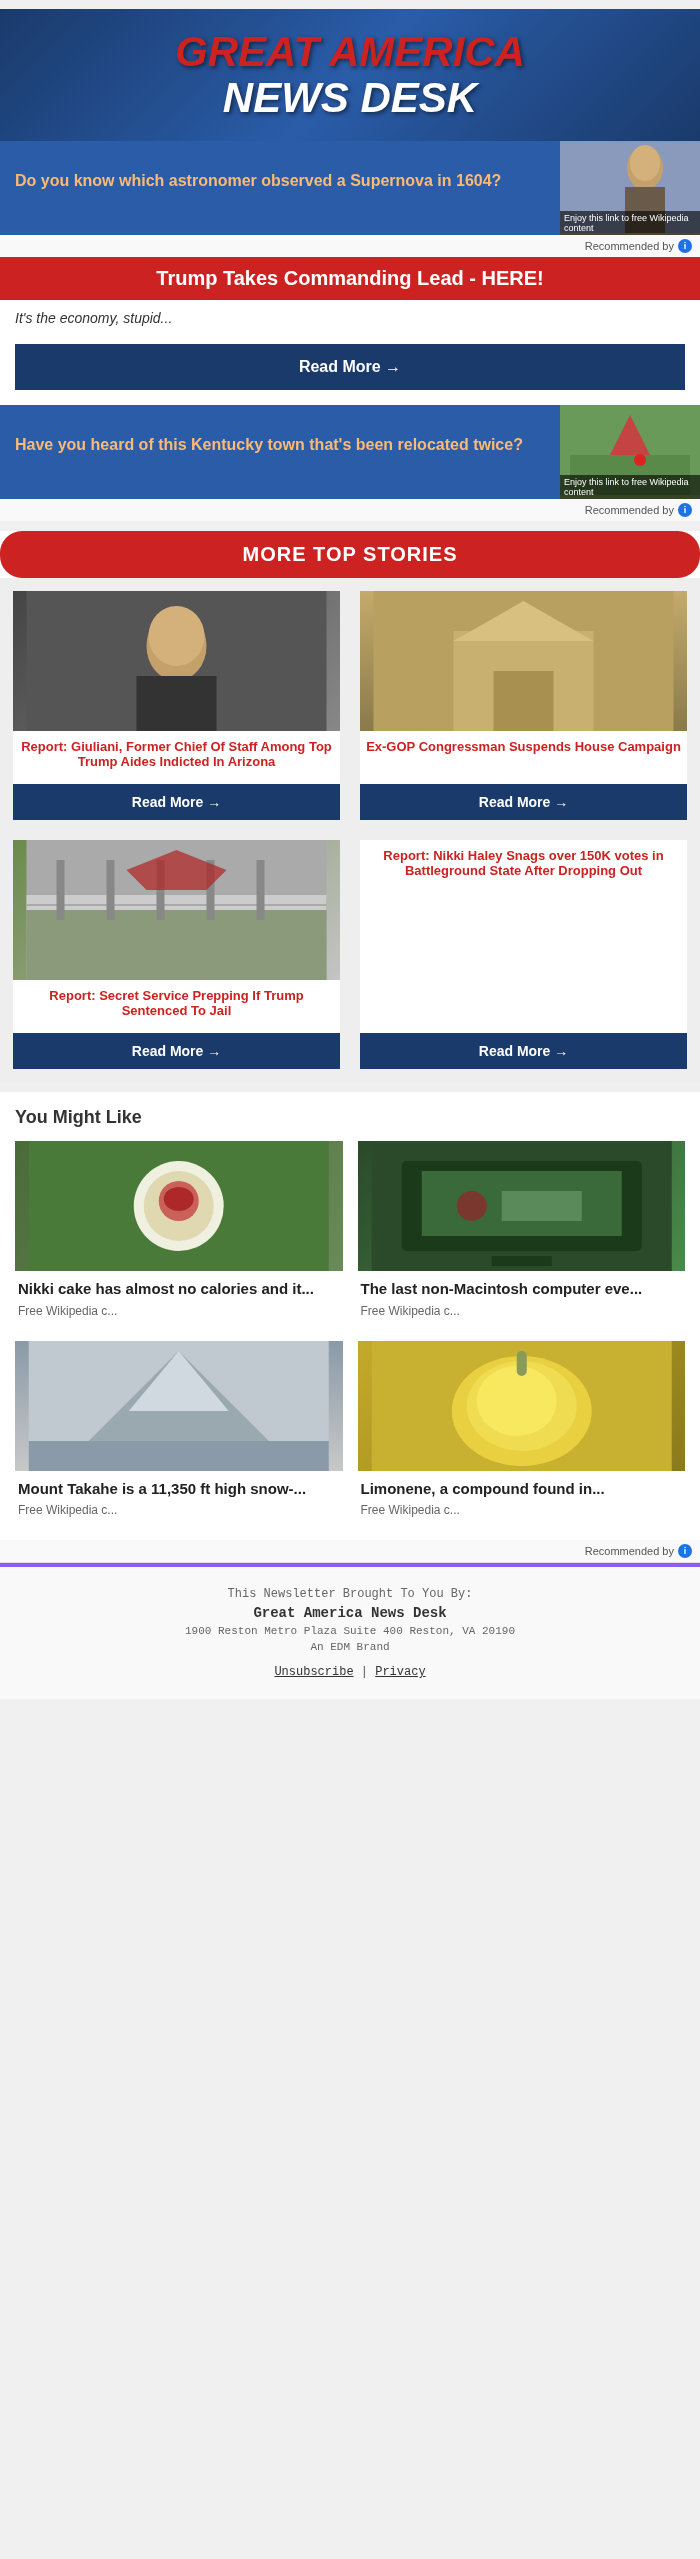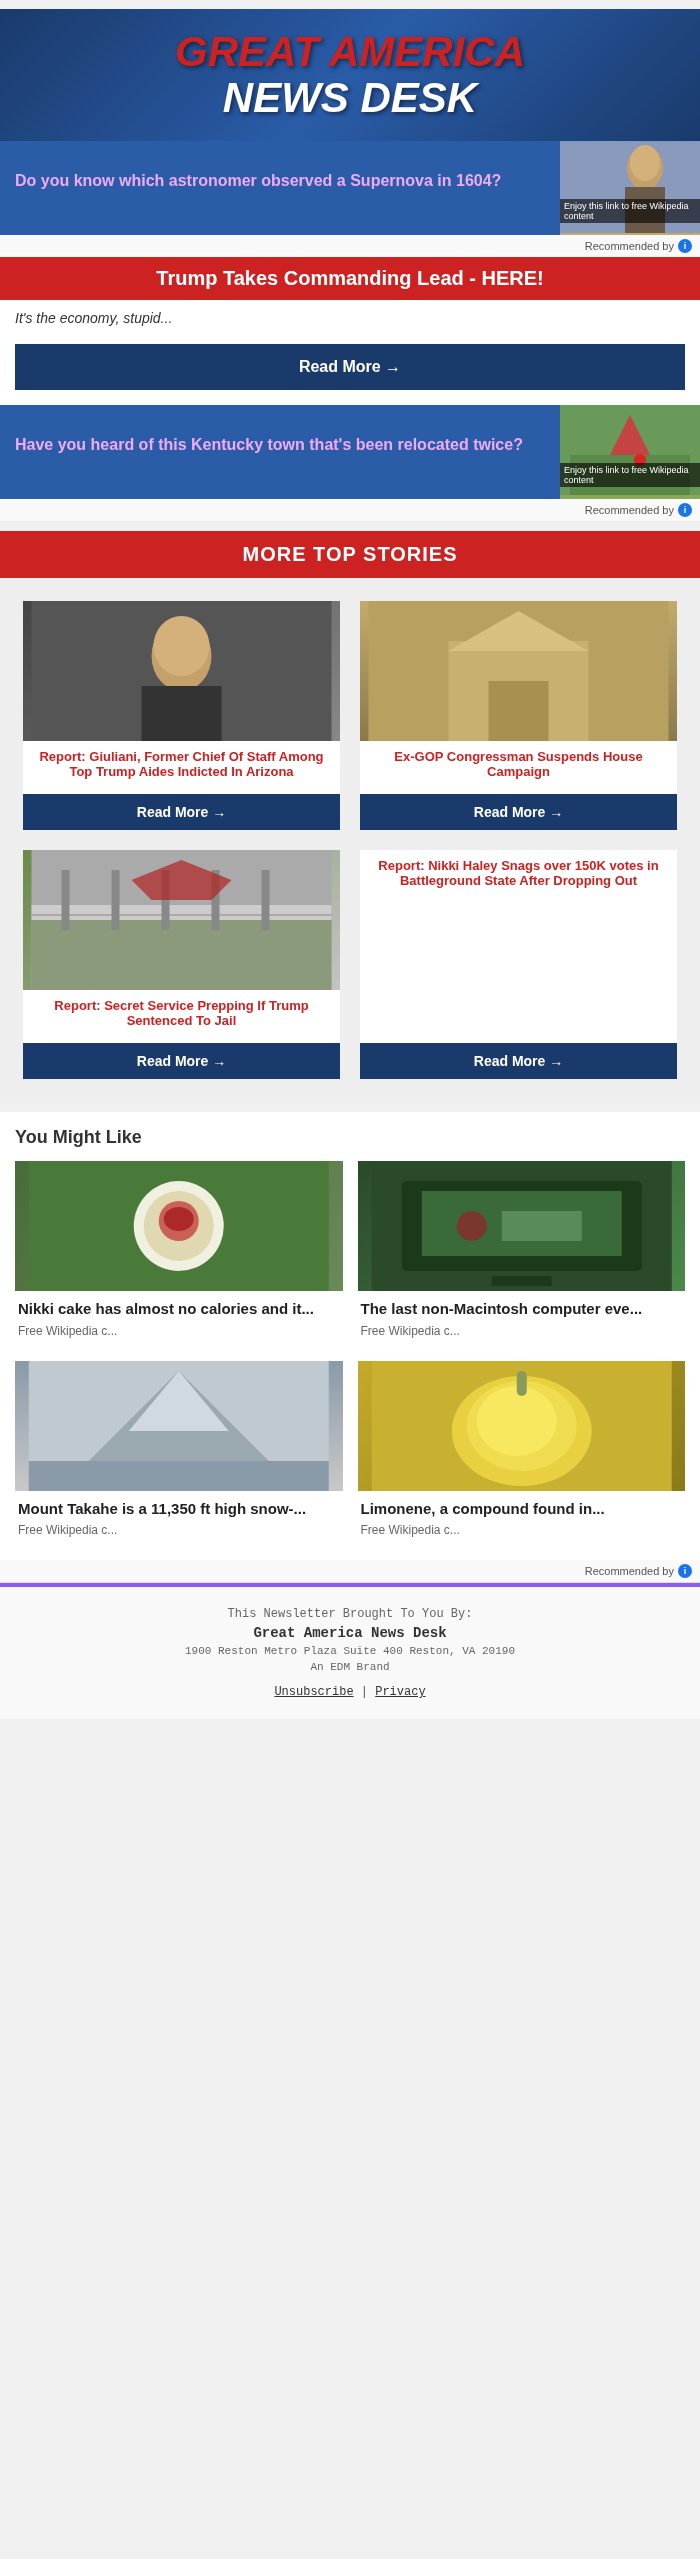--- a/index.html
+++ b/index.html
@@ -51,36 +51,36 @@
       width: 100%;
       background: #2a5ca8;
       position: relative;
       display: flex;
       align-items: stretch;
       min-height: 90px;
     }
     .wiki-promo-text {
       flex: 1;
       padding: 15px 15px 30px 15px;
-      color: #f0abfc;
+      color: #fdba74;
       font-size: 16px;
       font-weight: bold;
       display: flex;
       align-items: center;
     }
     .wiki-promo-image {
       width: 140px;
       flex-shrink: 0;
       background: #888;
       position: relative;
       overflow: hidden;
     }
     .wiki-promo-caption {
       position: absolute;
-      bottom: 12px;
+      bottom: 0;
       right: 0;
       background: rgba(0,0,0,0.6);
       color: #fff;
       font-size: 9px;
       padding: 2px 4px;
     }
     .recommended-by {
       text-align: right;
       padding: 4px 8px;
       font-size: 11px;
@@ -151,29 +151,30 @@
     
     .section-header {
       background: #cc2222;
       color: white;
       text-align: center;
       padding: 12px 15px;
       font-size: 20px;
       font-weight: 900;
       text-transform: uppercase;
       letter-spacing: 1px;
+      border-radius: 22px;
     }
 
     
     .stories-grid {
       display: grid;
       grid-template-columns: 1fr 1fr;
       gap: 1px;
       background: #eee;
-      padding: 23px;
+      padding: 13px;
       gap: 20px;
     }
     .story-card {
       background: #fff;
       display: flex;
       flex-direction: column;
     }
     .story-image {
       width: 100%;
       height: 140px;

